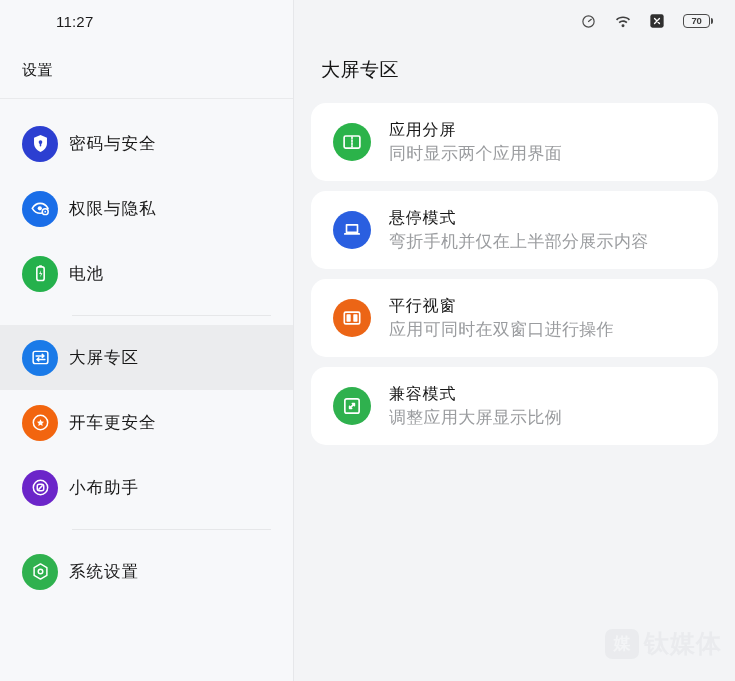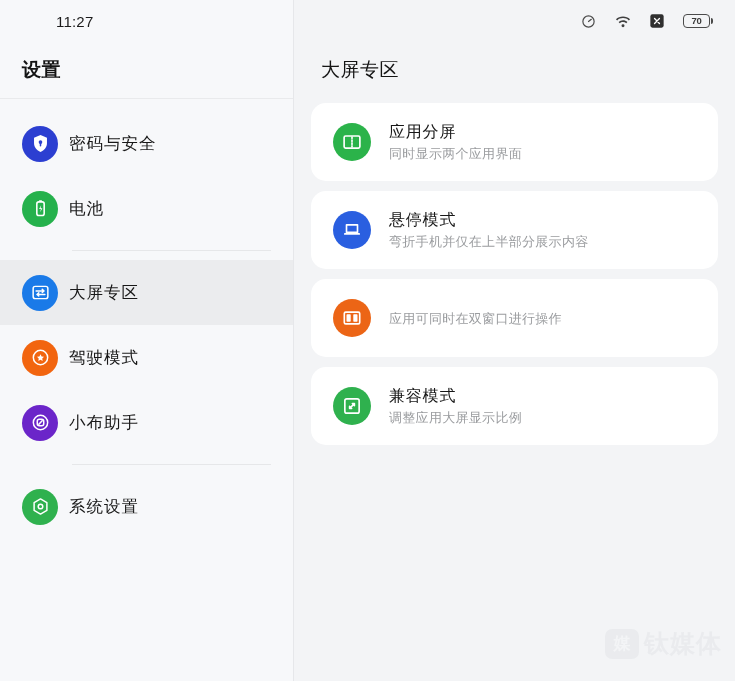--- a/index.html
+++ b/index.html
@@ -38,23 +38,23 @@
     letter-spacing: .2px;
     font-weight: 400;
   }
   .left-title-wrap {
     height: 56px;
     display: flex;
     align-items: center;
     padding-left: 22px;
   }
   .left-title {
-    font-size: 19px;
+    font-size: 15px;
     color: #141414;
-    font-weight: 700;
+    font-weight: 400;
     letter-spacing: .5px;
   }
   .panel-rule {
     height: 1px;
     background: #e9eaec;
     width: 100%;
   }
   .nav-list { padding-top: 12px; }
   .nav-item {
     position: relative;
@@ -165,21 +165,21 @@
   .card-icon svg { display: block; }
   .card-text { margin-left: 18px; }
   .card-title {
     font-size: 16px;
     color: #171717;
     font-weight: 500;
     letter-spacing: .8px;
     line-height: 1.35;
   }
   .card-sub {
-    font-size: 13px;
+    font-size: 17px;
     color: #9a9c9f;
     letter-spacing: .3px;
     margin-top: 3px;
     line-height: 1.3;
   }
 
   
   .watermark {
     position: absolute;
     right: 13px;
@@ -227,20 +227,31 @@
     <div class="nav-list">
         <div class="nav-item">
           <span class="nav-icon" style="background: rgb(44, 63, 209);">
             <svg width="21" height="21" viewBox="0 0 24 24" fill="#fff">
               <path d="M12 2.4 4.6 5.4v6c0 4.6 3.1 8.7 7.4 10.2 4.3-1.5 7.4-5.6 7.4-10.2v-6L12 2.4z" fill="#fff"></path>
               <circle cx="12" cy="10.3" r="2.1" fill="#2c3fd1"></circle>
               <rect x="11.15" y="11" width="1.7" height="4.3" rx=".85" fill="#2c3fd1"></rect>
             </svg>
           </span>
           <span class="nav-label">密码与安全</span>
+        </div>
+        <div class="nav-item">
+          <span class="nav-icon" style="background: rgb(26, 110, 232);">
+            <svg width="21" height="21" viewBox="0 0 24 24">
+              <path d="M2.6 11.8c2.1-3.6 5.4-5.7 9-5.7s6.9 2.1 9 5.7c-2.1 3.6-5.4 5.7-9 5.7s-6.9-2.1-9-5.7z" fill="none" stroke="#fff" stroke-width="1.8"></path>
+              <circle cx="11.2" cy="11.8" r="2.4" fill="#fff"></circle>
+              <circle cx="17.4" cy="15.6" r="3.4" fill="#1a6ee8" stroke="#fff" stroke-width="1.7"></circle>
+              <circle cx="17.4" cy="15.6" r="1" fill="#fff"></circle>
+            </svg>
+          </span>
+          <span class="nav-label">权限与隐私</span>
         </div>
         <div class="nav-item">
           <span class="nav-icon" style="background: rgb(37, 177, 76);">
             <svg width="21" height="21" viewBox="0 0 24 24">
               <rect x="7.8" y="4.4" width="8.4" height="15.6" rx="2.4" fill="none" stroke="#fff" stroke-width="1.8"></rect>
               <rect x="10.2" y="2.6" width="3.6" height="1.8" rx=".8" fill="#fff"></rect>
               <path d="M12.7 8.2 10.4 12.6h2.1l-.9 3.6 2.6-4.6h-2.1z" fill="#fff"></path>
             </svg>
           </span>
           <span class="nav-label">电池</span>
@@ -256,21 +267,21 @@
           </span>
           <span class="nav-label">大屏专区</span>
         </div>
         <div class="nav-item">
           <span class="nav-icon" style="background: rgb(242, 101, 15);">
             <svg width="21" height="21" viewBox="0 0 24 24" fill="none" stroke="#fff" stroke-width="1.7">
               <circle cx="12" cy="12" r="8.2"></circle>
               <path d="M12 8.3l1.25 2.5 2.75.4-2 1.95.47 2.75L12 14.6l-2.47 1.3.47-2.75-2-1.95 2.75-.4z" fill="#fff" stroke="none"></path>
             </svg>
           </span>
-          <span class="nav-label">驾驶模式</span>
+          <span class="nav-label">开车更安全</span>
         </div>
         <div class="nav-item">
           <span class="nav-icon" style="background: rgb(107, 37, 201);">
             <svg width="21" height="21" viewBox="0 0 24 24" fill="none" stroke="#fff" stroke-width="1.7">
               <circle cx="12" cy="12" r="8.2"></circle>
               <rect x="8.3" y="8.3" width="7.4" height="7.4" rx="2.2"></rect>
               <path d="M9.6 14.6 14.4 9.4"></path>
             </svg>
           </span>
           <span class="nav-label">小布助手</span>
@@ -353,20 +364,21 @@
         </div>
         <div class="card">
           <span class="card-icon" style="background: rgb(236, 101, 22);">
             <svg width="22" height="22" viewBox="0 0 24 24" fill="none" stroke="#fff" stroke-width="1.8">
               <rect x="3.6" y="5.6" width="16.8" height="12.8" rx="1.6"></rect>
               <rect x="6" y="8" width="4.6" height="8" rx=".8" fill="#fff" stroke="none"></rect>
               <rect x="13.4" y="8" width="4.6" height="8" rx=".8" fill="#fff" stroke="none"></rect>
             </svg>
           </span>
           <div class="card-text">
+            <div class="card-title">平行视窗</div>
             <div class="card-sub">应用可同时在双窗口进行操作</div>
           </div>
         </div>
         <div class="card">
           <span class="card-icon" style="background: rgb(47, 177, 78);">
             <svg width="22" height="22" viewBox="0 0 24 24" fill="none" stroke="#fff" stroke-width="1.8" stroke-linecap="round" stroke-linejoin="round">
               <rect x="4.2" y="4.2" width="15.6" height="15.6" rx="2.2"></rect>
               <path d="M14.6 9.4h-2.2M14.6 9.4v2.2M9.4 14.6h2.2M9.4 14.6v-2.2M14.6 9.4l-5.2 5.2"></path>
             </svg>
           </span>

